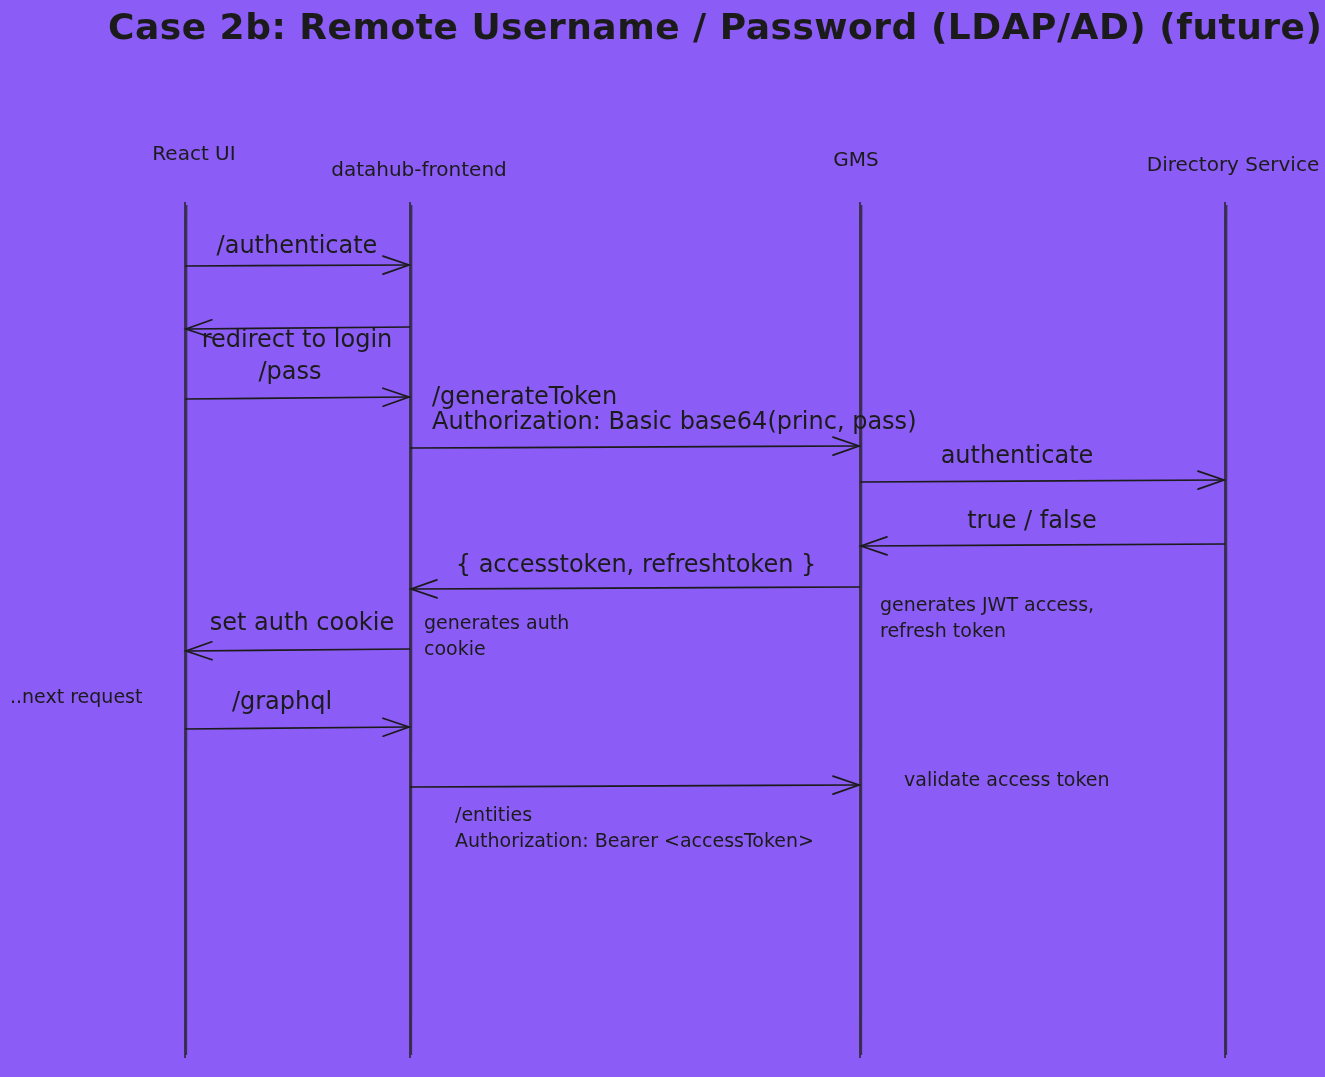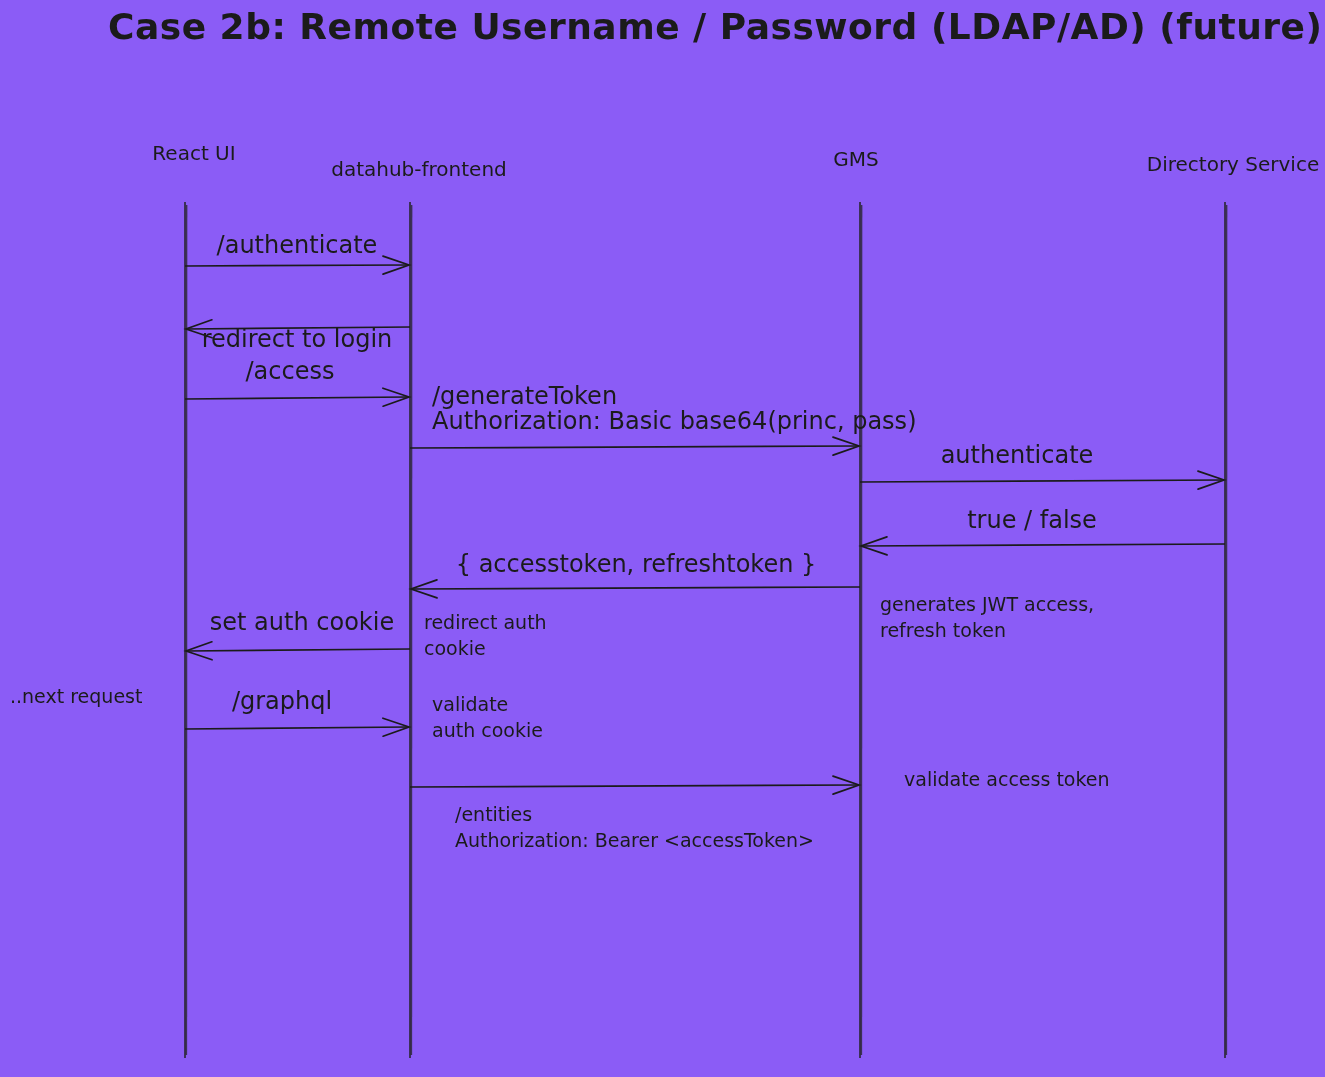--- a/index.html
+++ b/index.html
@@ -90,33 +90,31 @@
 
   <div class="title">Case 2b: Remote Username / Password (LDAP/AD) (future)</div>
 
   <div class="actor" style="left:194px; top:141px;">React UI</div>
   <div class="actor" style="left:419px; top:157px;">datahub-frontend</div>
   <div class="actor" style="left:856px; top:147px;">GMS</div>
   <div class="actor" style="left:1233px; top:152px;">Directory Service</div>
 
   <div class="msg c" style="left:297px; top:233px;">/authenticate</div>
   <div class="msg c" style="left:297px; top:290px;margin-top:37px;">redirect to login</div>
-  <div class="msg c" style="left:290px; top:359px;">/access</div>
+  <div class="msg c" style="left:290px; top:359px;">/pass</div>
   <div class="msg" style="left:432px; top:384px;">/generateToken
 Authorization: Basic base64(princ, pass)</div>
   <div class="msg c" style="left:1017px; top:443px;text-align:right;">authenticate</div>
   <div class="msg c" style="left:1032px; top:508px;">true / false</div>
   <div class="msg c" style="left:636px; top:552px;">{ accesstoken, refreshtoken }</div>
   <div class="msg c" style="left:302px; top:610px;">set auth cookie</div>
   <div class="msg c" style="left:282px; top:689px;">/graphql</div>
 
   <div class="note" style="left:880px; top:591px;">generates JWT access,
 refresh token</div>
-  <div class="note" style="left:424px; top:609px;">redirect auth
+  <div class="note" style="left:424px; top:609px;">generates auth
 cookie</div>
   <div class="note" style="left:10px; top:683px;">..next request</div>
-  <div class="note" style="left:432px; top:691px;">validate
-auth cookie</div>
   <div class="note" style="left:885px; top:766px;margin-left:19px;">validate access token</div>
   <div class="note" style="left:455px; top:801px;">/entities
 Authorization: Bearer &lt;accessToken&gt;</div>
 
 </div>
 
 </body></html>

